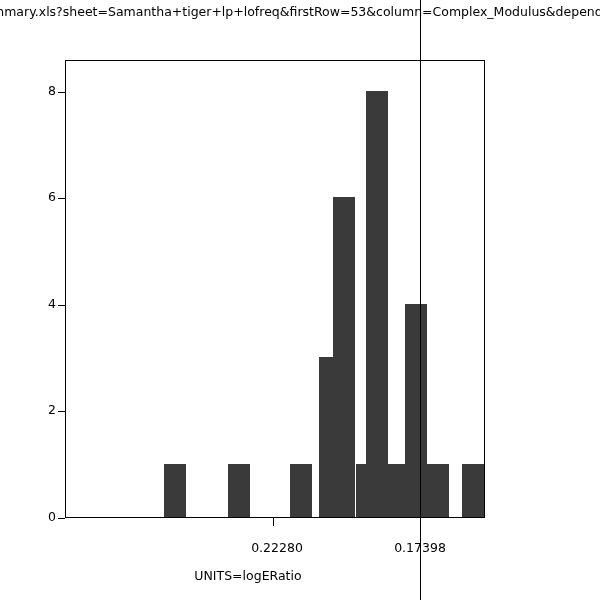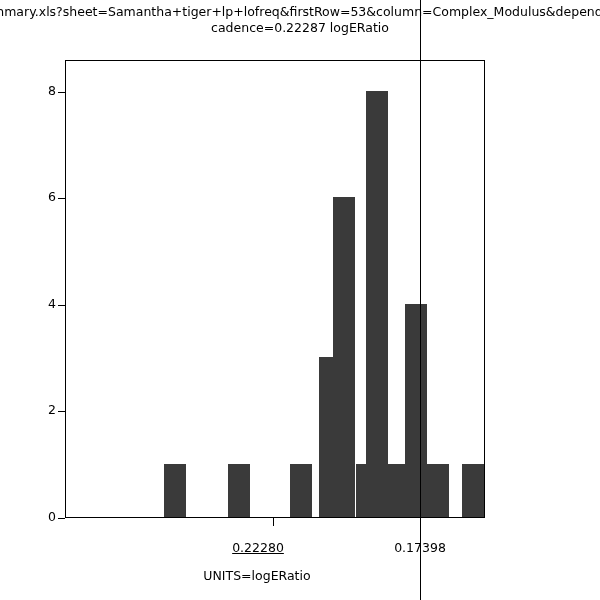--- a/index.html
+++ b/index.html
@@ -93,61 +93,60 @@
     position: absolute;
     top: 540px;
     font-size: 12.5px;
     color: #000;
     transform: translateX(-50%);
     white-space: nowrap;
   }
   .x-axis-title {
     position: absolute;
     top: 568px;
-    left: 13px;
+    left: 4px;
     width: 488px;
     text-align: center;
     font-size: 12.5px;
     color: #000;
   }
   .cursor-line {
     position: absolute;
     top: 0;
     width: 1px;
     height: 600px;
     background: #000;
   }
 </style>
 </head>
 <body>
 
 <div id="root">
 
   <div class="title-block">
     <span class="title-line1">mmary.xls?sheet=Samantha+tiger+lp+lofreq&amp;firstRow=53&amp;column=Complex_Modulus&amp;depend</span>
-    <span class="title-line2">cadence=0.22287 logERatio</span>
   </div>
 
   <div class="ylabels">
       <div class="ylab" style="top: 509px; padding-right: 12px;">0</div>
       <div class="ylab" style="top: 402.488px; padding-right: 12px;">2</div>
       <div class="ylab" style="top: 295.977px; padding-right: 12px;">4</div>
       <div class="ylab" style="top: 189.465px; padding-right: 12px;">6</div>
       <div class="ylab" style="top: 82.9535px; padding-right: 12px;">8</div>
     </div>
   <div id="yticks">
       <div class="tick-y" style="top: 518px;"></div>
       <div class="tick-y" style="top: 411.488px;"></div>
       <div class="tick-y" style="top: 304.977px;"></div>
       <div class="tick-y" style="top: 198.465px;"></div>
       <div class="tick-y" style="top: 91.9535px;"></div>
     </div>
   <div id="xticks">
       <div class="tick-x" style="left: 273px;"></div>
-      <div class="xlab" style="left: 258px; text-decoration: underline;">0.22280</div>
+      <div class="xlab" style="left: 277px;">0.22280</div>
       <div class="tick-x" style="left: 420px;"></div>
       <div class="xlab" style="left: 420px;">0.17398</div>
     </div>
 
   <div class="plot-frame">
     <div class="bars" id="bars">
         <div class="bar" style="left: 98px; width: 22px; height: 53.2558px;"></div>
         <div class="bar" style="left: 162px; width: 22px; height: 53.2558px;"></div>
         <div class="bar" style="left: 224px; width: 22px; height: 53.2558px;"></div>
         <div class="bar" style="left: 253px; width: 22px; height: 159.767px;"></div>

